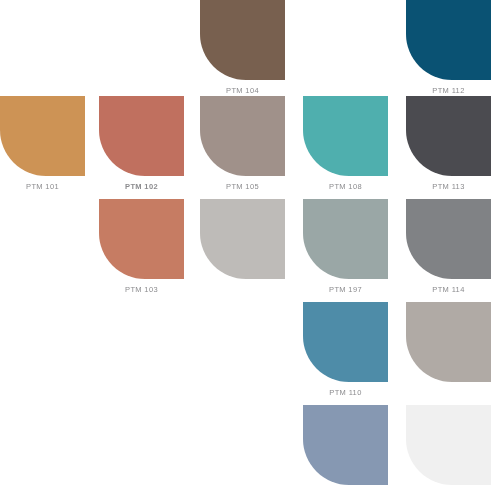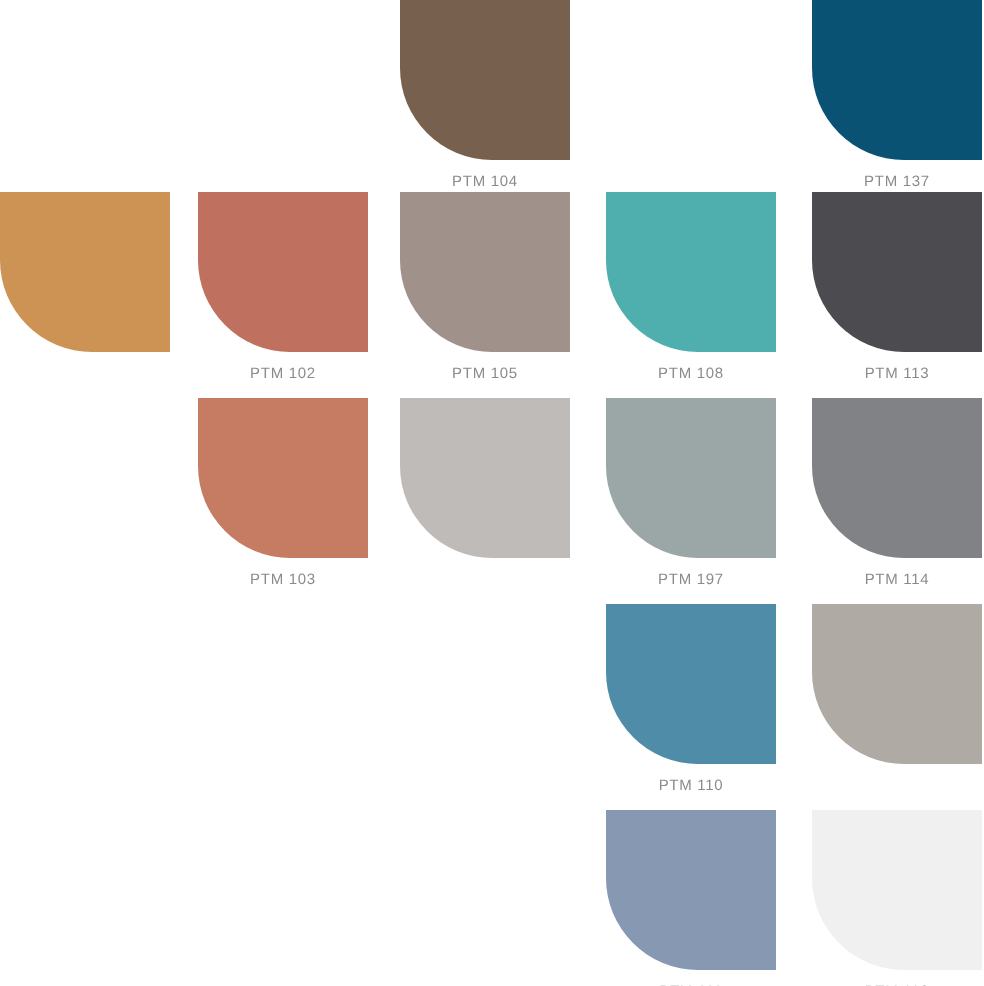--- a/index.html
+++ b/index.html
@@ -55,26 +55,27 @@
 </head>
 <body>
 
 <div id="swatch-chart" style="background: rgb(255, 255, 255);">
     <div class="swatch-cell" style="left: 200px; top: 0px;">
       <div class="swatch-chip" style="width: 85px; height: 80px; border-bottom-left-radius: 46px; background: rgb(120, 96, 79);"></div>
       <span class="swatch-label" style="color: rgb(139, 139, 142); width: 85px;">PTM 104</span>
     </div>
     <div class="swatch-cell" style="left: 406px; top: 0px;">
       <div class="swatch-chip" style="width: 85px; height: 80px; border-bottom-left-radius: 46px; background: rgb(10, 82, 115);"></div>
-      <span class="swatch-label" style="color: rgb(139, 139, 142); width: 85px;">PTM 137</span>
+      <span class="swatch-label" style="color: rgb(139, 139, 142); width: 85px;">PTM 112</span>
     </div>
     <div class="swatch-cell" style="left: 0px; top: 96px;">
       <div class="swatch-chip" style="width: 85px; height: 80px; border-bottom-left-radius: 46px; background: rgb(205, 147, 85);"></div>
+      <span class="swatch-label" style="color: rgb(139, 139, 142); width: 85px;">PTM 101</span>
     </div>
-    <div class="swatch-cell" style="left: 99px; top: 96px;">
+    <div class="swatch-cell" style="left: 99px; top: 96px; font-weight: bold;">
       <div class="swatch-chip" style="width: 85px; height: 80px; border-bottom-left-radius: 46px; background: rgb(192, 112, 95);"></div>
       <span class="swatch-label" style="color: rgb(139, 139, 142); width: 85px;">PTM 102</span>
     </div>
     <div class="swatch-cell" style="left: 200px; top: 96px;">
       <div class="swatch-chip" style="width: 85px; height: 80px; border-bottom-left-radius: 46px; background: rgb(160, 145, 138);"></div>
       <span class="swatch-label" style="color: rgb(139, 139, 142); width: 85px;">PTM 105</span>
     </div>
     <div class="swatch-cell" style="left: 303px; top: 96px;">
       <div class="swatch-chip" style="width: 85px; height: 80px; border-bottom-left-radius: 46px; background: rgb(79, 175, 174);"></div>
       <span class="swatch-label" style="color: rgb(139, 139, 142); width: 85px;">PTM 108</span>

